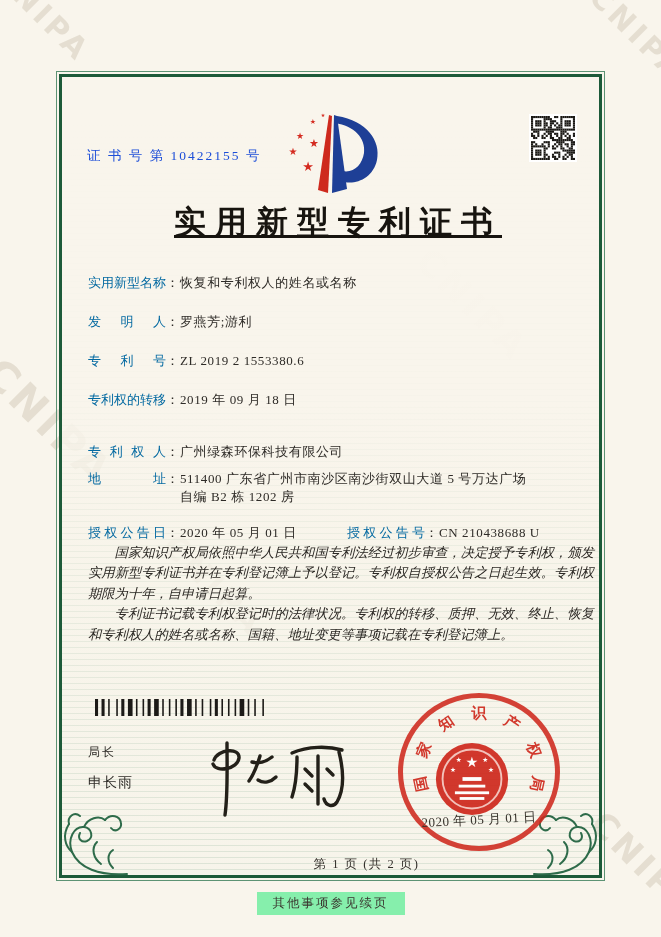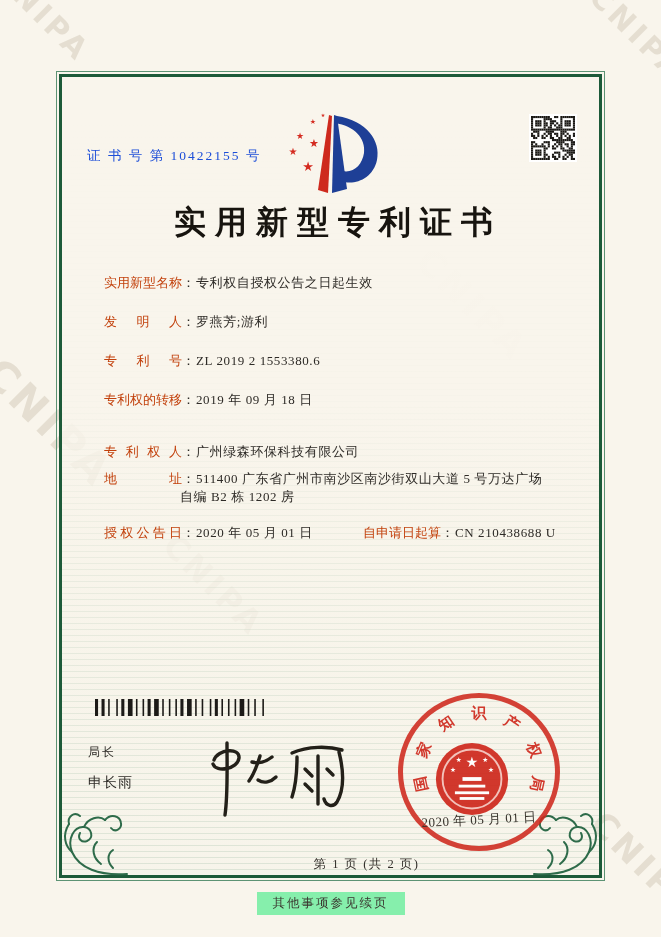--- a/index.html
+++ b/index.html
@@ -43,26 +43,26 @@
   .cert-number{
     position:absolute;left:87px;top:111px;
     font-size:13.5px;letter-spacing:2px;color:#1d4ed8;z-index:5;margin-top:36px;
   }
   .logo{position:absolute;left:283px;top:103px;z-index:5;}
   .logo .star{font-family:"DejaVu Sans",sans-serif;fill:#d42b20;}
   .qr{position:absolute;left:529px;top:114px;width:48px;height:48px;background:#ffffff;padding:2px;box-sizing:border-box;z-index:5;}
   .doc-title{
     position:absolute;left:56px;top:201px;width:564px;
     text-align:center;font-size:32px;font-weight:bold;letter-spacing:9px;
-    color:#17140f;z-index:5;
+    color:#17140f;z-index:5;text-decoration:underline;
   }
   
   .fields{position:absolute;left:88px;top:274px;width:470px;font-size:13px;z-index:5;}
   .frow{position:absolute;left:0;white-space:nowrap;}
-  .flabel{display:inline-block;width:78px;text-align:justify;text-align-last:justify;vertical-align:top;color:#c2410c;margin-left:16px;}
+  .flabel{display:inline-block;width:78px;text-align:justify;text-align-last:justify;vertical-align:top;color:#0369a1;}
   .fcolon{display:inline-block;width:14px;}
   .fvalue{letter-spacing:0.6px;color:#2e2b27;}
   .addr-line2{position:absolute;left:92px;top:18px;letter-spacing:0.6px;}
   .grant-no{position:absolute;left:259px;top:0;}
   
   .body-text{
     position:absolute;left:88px;top:543px;width:506px;
     font-size:13.3px;line-height:20.4px;text-align:justify;
     font-style:italic;color:#2a2723;z-index:5;
   }
@@ -396,44 +396,48 @@
       <rect x="15" y="20" width="1" height="1" fill="#1a1814"></rect>
       <rect x="16" y="20" width="1" height="1" fill="#1a1814"></rect>
       <rect x="19" y="20" width="1" height="1" fill="#1a1814"></rect>
       <rect x="20" y="20" width="1" height="1" fill="#1a1814"></rect>
     </svg>
 
   <div class="doc-title">实用新型专利证书</div>
 
   <div class="fields">
     <div class="frow" style="top:0px;">
-      <span class="flabel">实用新型名称</span><span class="fcolon">：</span><span class="fvalue">专利权自授权公告之日起生效</span>
+      <span class="flabel">实用新型名称</span><span class="fcolon">：</span><span class="fvalue">恢复和专利权人的姓名或名称</span>
     </div>
     <div class="frow" style="top:39px;">
       <span class="flabel">发明人</span><span class="fcolon">：</span><span class="fvalue">罗燕芳;游利</span>
     </div>
     <div class="frow" style="top:78px;">
       <span class="flabel">专利号</span><span class="fcolon">：</span><span class="fvalue">ZL 2019 2 1553380.6</span>
     </div>
     <div class="frow" style="top:117px;">
       <span class="flabel">专利权的转移</span><span class="fcolon">：</span><span class="fvalue">2019 年 09 月 18 日</span>
     </div>
     <div class="frow" style="top:169px;">
       <span class="flabel">专利权人</span><span class="fcolon">：</span><span class="fvalue">广州绿森环保科技有限公司</span>
     </div>
     <div class="frow" style="top:196px;">
       <span class="flabel">地址</span><span class="fcolon">：</span><span class="fvalue">511400 广东省广州市南沙区南沙街双山大道 5 号万达广场</span>
       <span class="addr-line2 fvalue">自编 B2 栋 1202 房</span>
     </div>
     <div class="frow" style="top:250px;">
       <span class="flabel">授权公告日</span><span class="fcolon">：</span><span class="fvalue">2020 年 05 月 01 日</span>
-      <span class="grant-no"><span class="flabel">自申请日起算</span><span class="fcolon">：</span><span class="fvalue">CN 210438688 U</span></span>
+      <span class="grant-no"><span class="flabel">授权公告号</span><span class="fcolon">：</span><span class="fvalue">CN 210438688 U</span></span>
     </div>
   </div>
 
+  <div class="body-text">
+    <p>国家知识产权局依照中华人民共和国专利法经过初步审查，决定授予专利权，颁发实用新型专利证书并在专利登记簿上予以登记。专利权自授权公告之日起生效。专利权期限为十年，自申请日起算。</p>
+    <p>专利证书记载专利权登记时的法律状况。专利权的转移、质押、无效、终止、恢复和专利权人的姓名或名称、国籍、地址变更等事项记载在专利登记簿上。</p>
+  </div>
 
   <svg class="barcode" preserveAspectRatio="none" viewBox="0 0 174 17">
       <rect x="0.0" y="0" width="3.1" height="17"></rect>
       <rect x="6.6" y="0" width="3.1" height="17"></rect>
       <rect x="13.3" y="0" width="1.6" height="17"></rect>
       <rect x="21.5" y="0" width="1.6" height="17"></rect>
       <rect x="26.6" y="0" width="3.1" height="17"></rect>
       <rect x="33.3" y="0" width="4.7" height="17"></rect>
       <rect x="41.4" y="0" width="1.6" height="17"></rect>
       <rect x="48.1" y="0" width="1.6" height="17"></rect>

